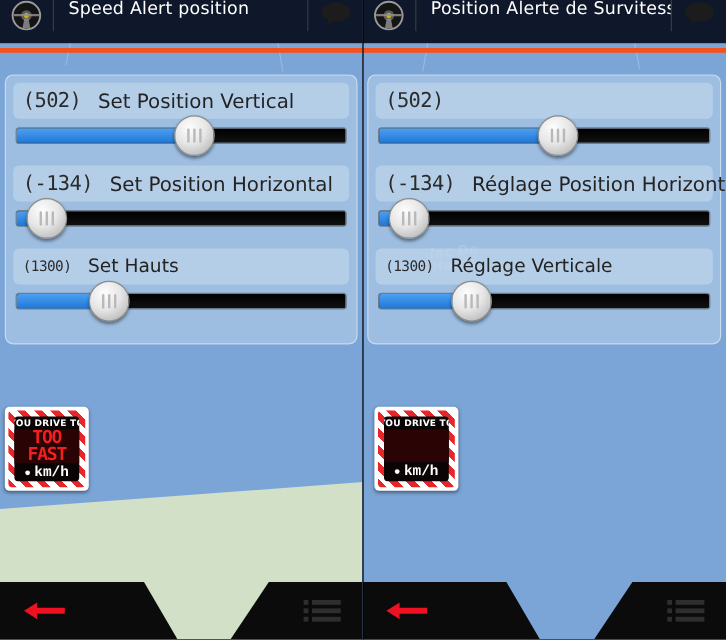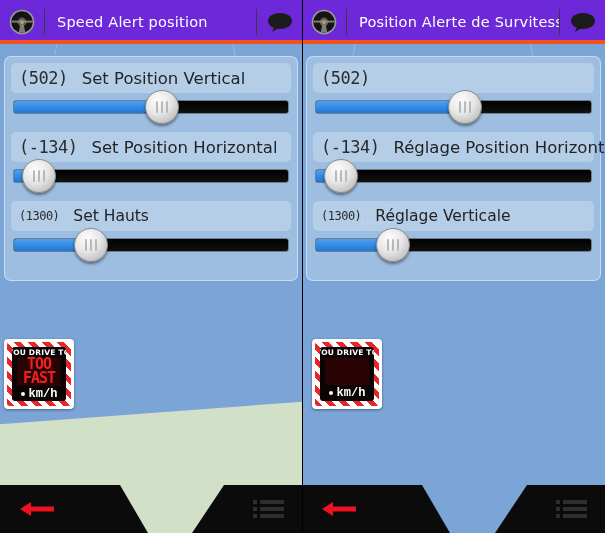--- a/index.html
+++ b/index.html
@@ -25,39 +25,39 @@
   }
   .map .watermark {
     position:absolute; font-size:11px; color:rgba(255,255,255,0.45);
     font-style:italic; font-weight:bold; letter-spacing:.5px;
     transform:rotate(-6deg); line-height:1.0; text-align:center;
     pointer-events:none;
   }
 
   
   .topbar {
-    position:absolute; top:0; left:0; right:0; height:44px;
-    background:#6d28d9; display:flex; align-items:center; z-index:6;
+    position:absolute; top:0; left:0; right:0; height:36px;
+    background:#0f172a; display:flex; align-items:flex-start; z-index:6;
   }
   .topbar .wheel { width:44px; display:flex; align-items:center; justify-content:center; }
   .topbar .sep { width:1px; height:26px; background:#3a3a3a; }
   .topbar .title {
     flex:1; color:#fff; font-size:14.5px; padding-left:12px;
     font-family:"DejaVu Sans", sans-serif; letter-spacing:.2px;
     white-space:nowrap; overflow:hidden;
   }
   .topbar .bubblewrap { width:45px; display:flex; align-items:center; justify-content:center; }
   .orangebar {
     position:absolute; top:40px; left:0; right:0; height:4px;
     background:#f4511e; z-index:6;
   }
 
   
   .settings {
-    position:absolute; top:56px; left:4px; right:4px;
+    position:absolute; top:62px; left:4px; right:4px;
     background:rgba(168,196,228,0.80);
     border:1px solid rgba(255,255,255,0.45);
     border-radius:7px;
     padding:6px 0 10px 0;
     z-index:5;
   }
   .srow { position:relative; padding:0 6px; }
   .srow .labelbar {
     background:rgba(200,219,238,0.55);
     border-radius:5px;
@@ -111,21 +111,21 @@
     position:absolute; inset:8px; border-radius:3px;
     background:#0a0404; display:flex; flex-direction:column; align-items:center;
     overflow:hidden;
   }
   .badge .drive {
     color:#fff; font-size:7.5px; font-weight:bold; letter-spacing:.2px;
     margin-top:1px; white-space:nowrap;
     font-family:"DejaVu Sans", sans-serif;
   }
   .badge .lcd {
-    flex:1; width:44px; margin:1px 0; background:#2a0404; border-radius:1px;
+    flex:1; width:68px; margin:1px 0; background:#2a0404; border-radius:1px;
     display:flex; flex-direction:column; align-items:center; justify-content:center;
   }
   .badge .lcd span {
     color:#f41f1f; font-size:15px; font-weight:bold; line-height:0.92;
     font-family:"DejaVu Sans Mono", monospace; letter-spacing:-1px;
   }
   .badge .unit {
     display:flex; align-items:center; gap:4px; margin-bottom:1px;
   }
   .badge .dot { width:4px; height:4px; border-radius:50%; background:#fff; }

